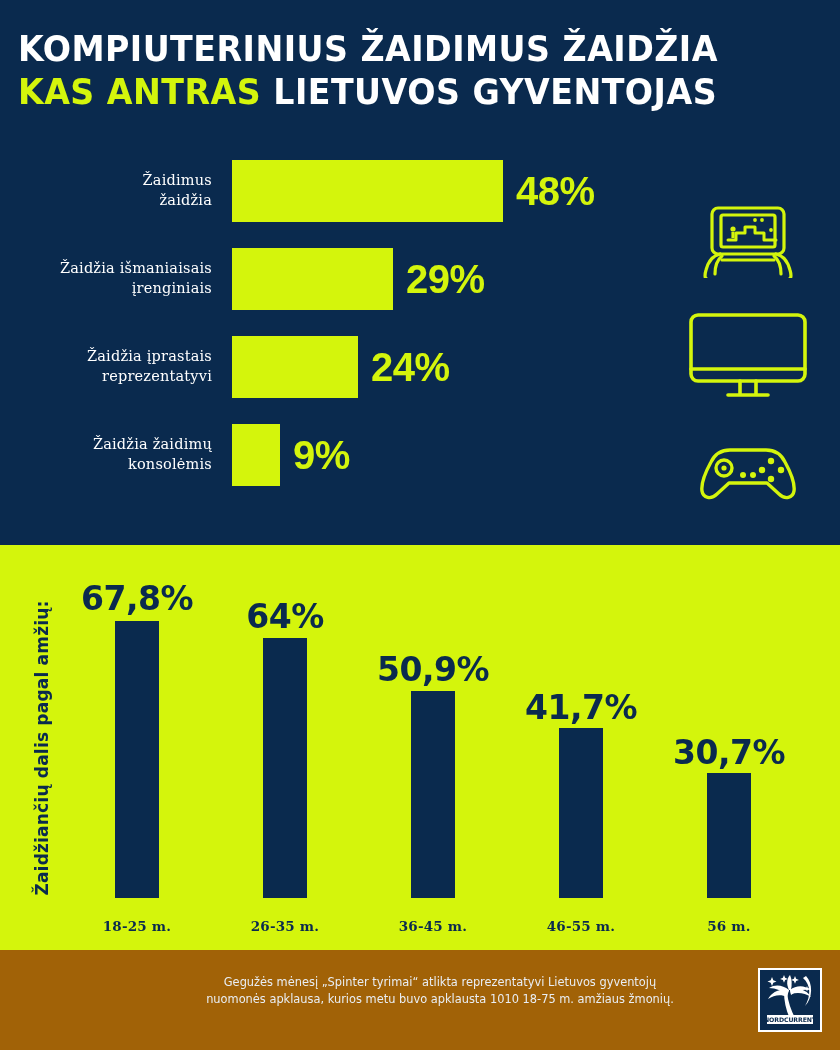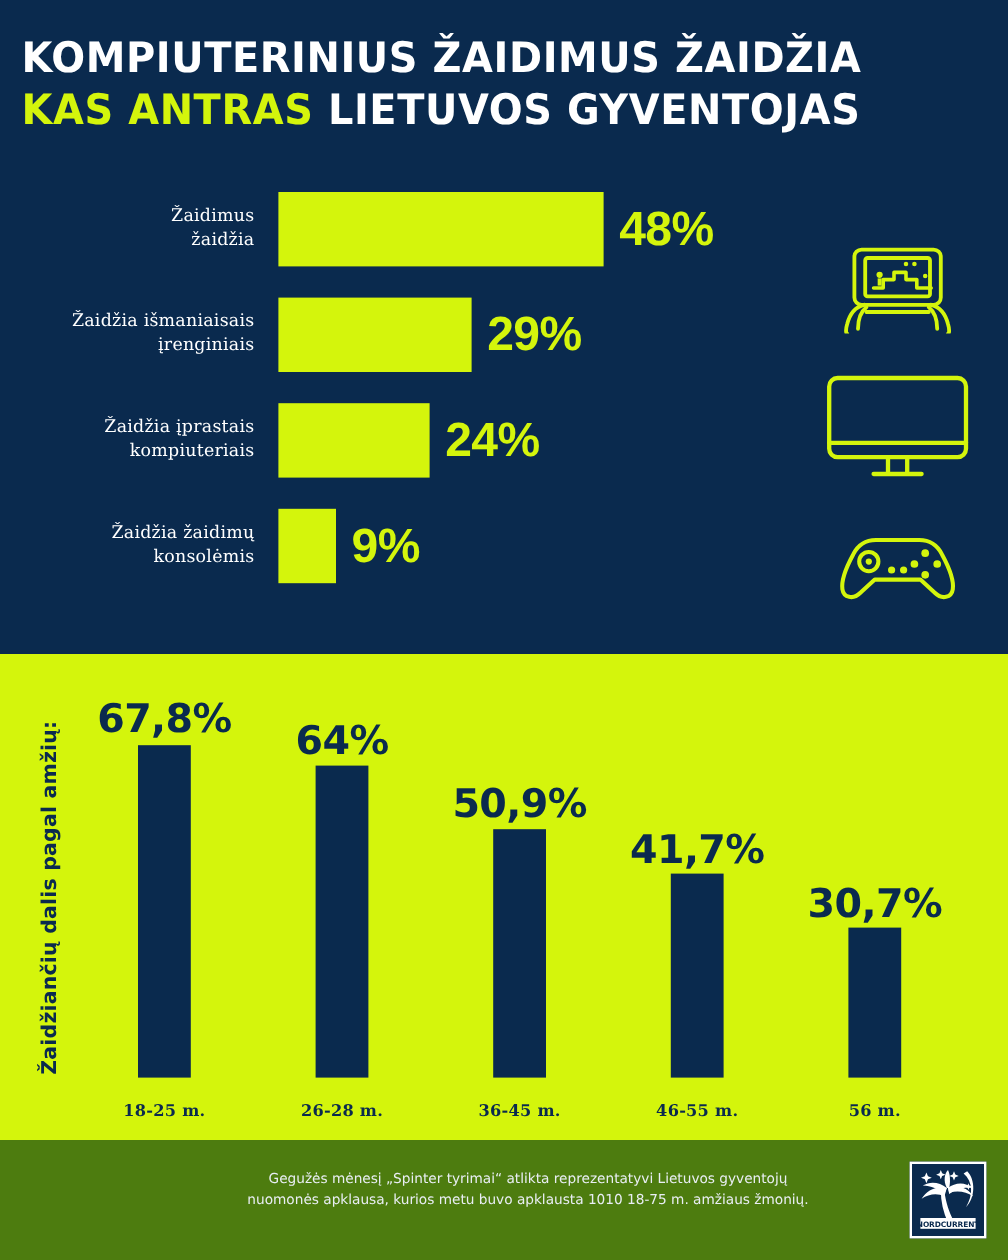--- a/index.html
+++ b/index.html
@@ -94,21 +94,21 @@
   .vcol .vcat{
     position:absolute;left:0;bottom:16px;width:150px;text-align:center;
     font-family:"DejaVu Serif", serif;
     font-weight:bold;
     font-size:13.5px;
     color:#0a2a4e;
     letter-spacing:0.2px;
   }
 
   
-  .footer{position:absolute;left:0;top:950px;width:840px;height:100px;background:#4d7c0f;}
+  .footer{position:absolute;left:0;top:950px;width:840px;height:100px;background:#a16207;}
   .fnote{
     position:absolute;left:180px;top:24px;width:520px;
     text-align:center;
     color:#e9eef4;
     font-family:"DejaVu Sans", sans-serif;
     font-size:11.4px;
     line-height:1.5;
   }
   .logo{
     position:absolute;right:18px;top:18px;width:64px;height:64px;
@@ -145,21 +145,21 @@
           <span>Žaidžia  išmaniaisais</span>
           <span>įrenginiais</span>
         </div>
         <div class="bar" style="width:161px;"></div>
         <div class="val" style="left:406px;">29%</div>
       </div>
 
       <div class="hrow" style="top:176px;">
         <div class="lbl">
           <span>Žaidžia įprastais</span>
-          <span>kompiuteriais</span>
+          <span>reprezentatyvi</span>
         </div>
         <div class="bar" style="width:126px;"></div>
         <div class="val" style="left:371px;">24%</div>
       </div>
 
       <div class="hrow" style="top:264px;">
         <div class="lbl">
           <span>Žaidžia žaidimų</span>
           <span>konsolėmis</span>
         </div>
@@ -227,21 +227,21 @@
 
       <div class="vcol" style="left:0px;">
         <div class="vval" style="bottom:332px;">67,8%</div>
         <div class="vbar" style="height:277px;"></div>
         <div class="vcat">18-25 m.</div>
       </div>
 
       <div class="vcol" style="left:148px;">
         <div class="vval" style="bottom:314px;">64%</div>
         <div class="vbar" style="height:260px;"></div>
-        <div class="vcat">26-28 m.</div>
+        <div class="vcat">26-35 m.</div>
       </div>
 
       <div class="vcol" style="left:296px;">
         <div class="vval" style="bottom:261px;">50,9%</div>
         <div class="vbar" style="height:207px;"></div>
         <div class="vcat">36-45 m.</div>
       </div>
 
       <div class="vcol" style="left:444px;">
         <div class="vval" style="bottom:223px;">41,7%</div>

